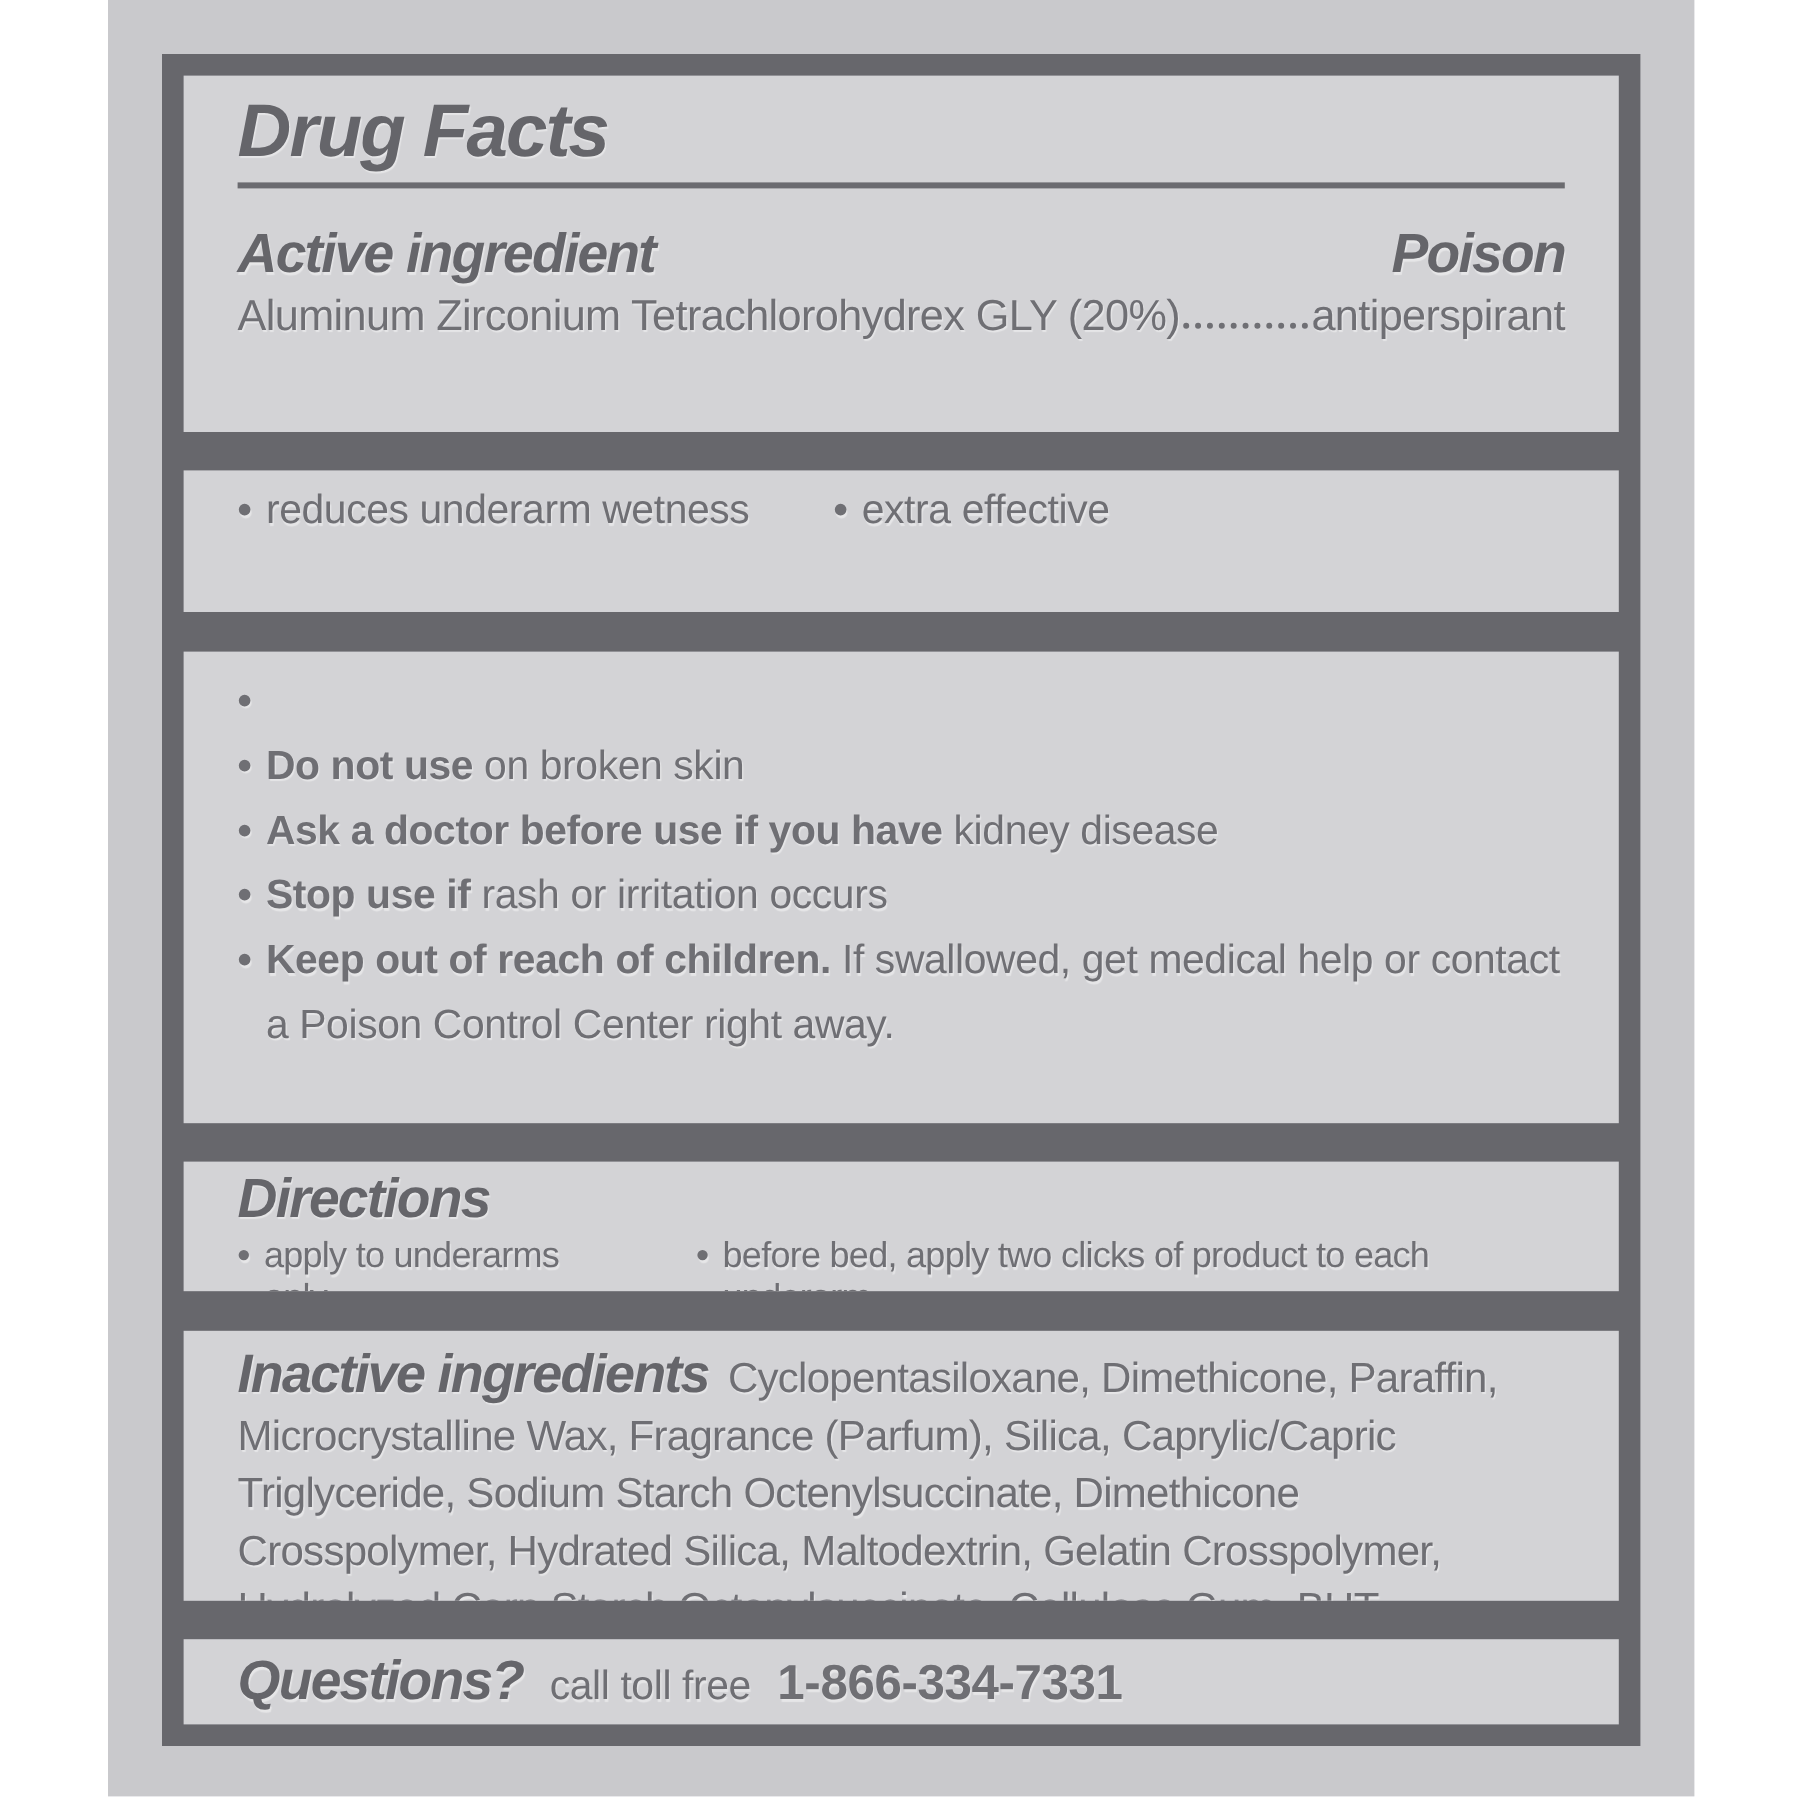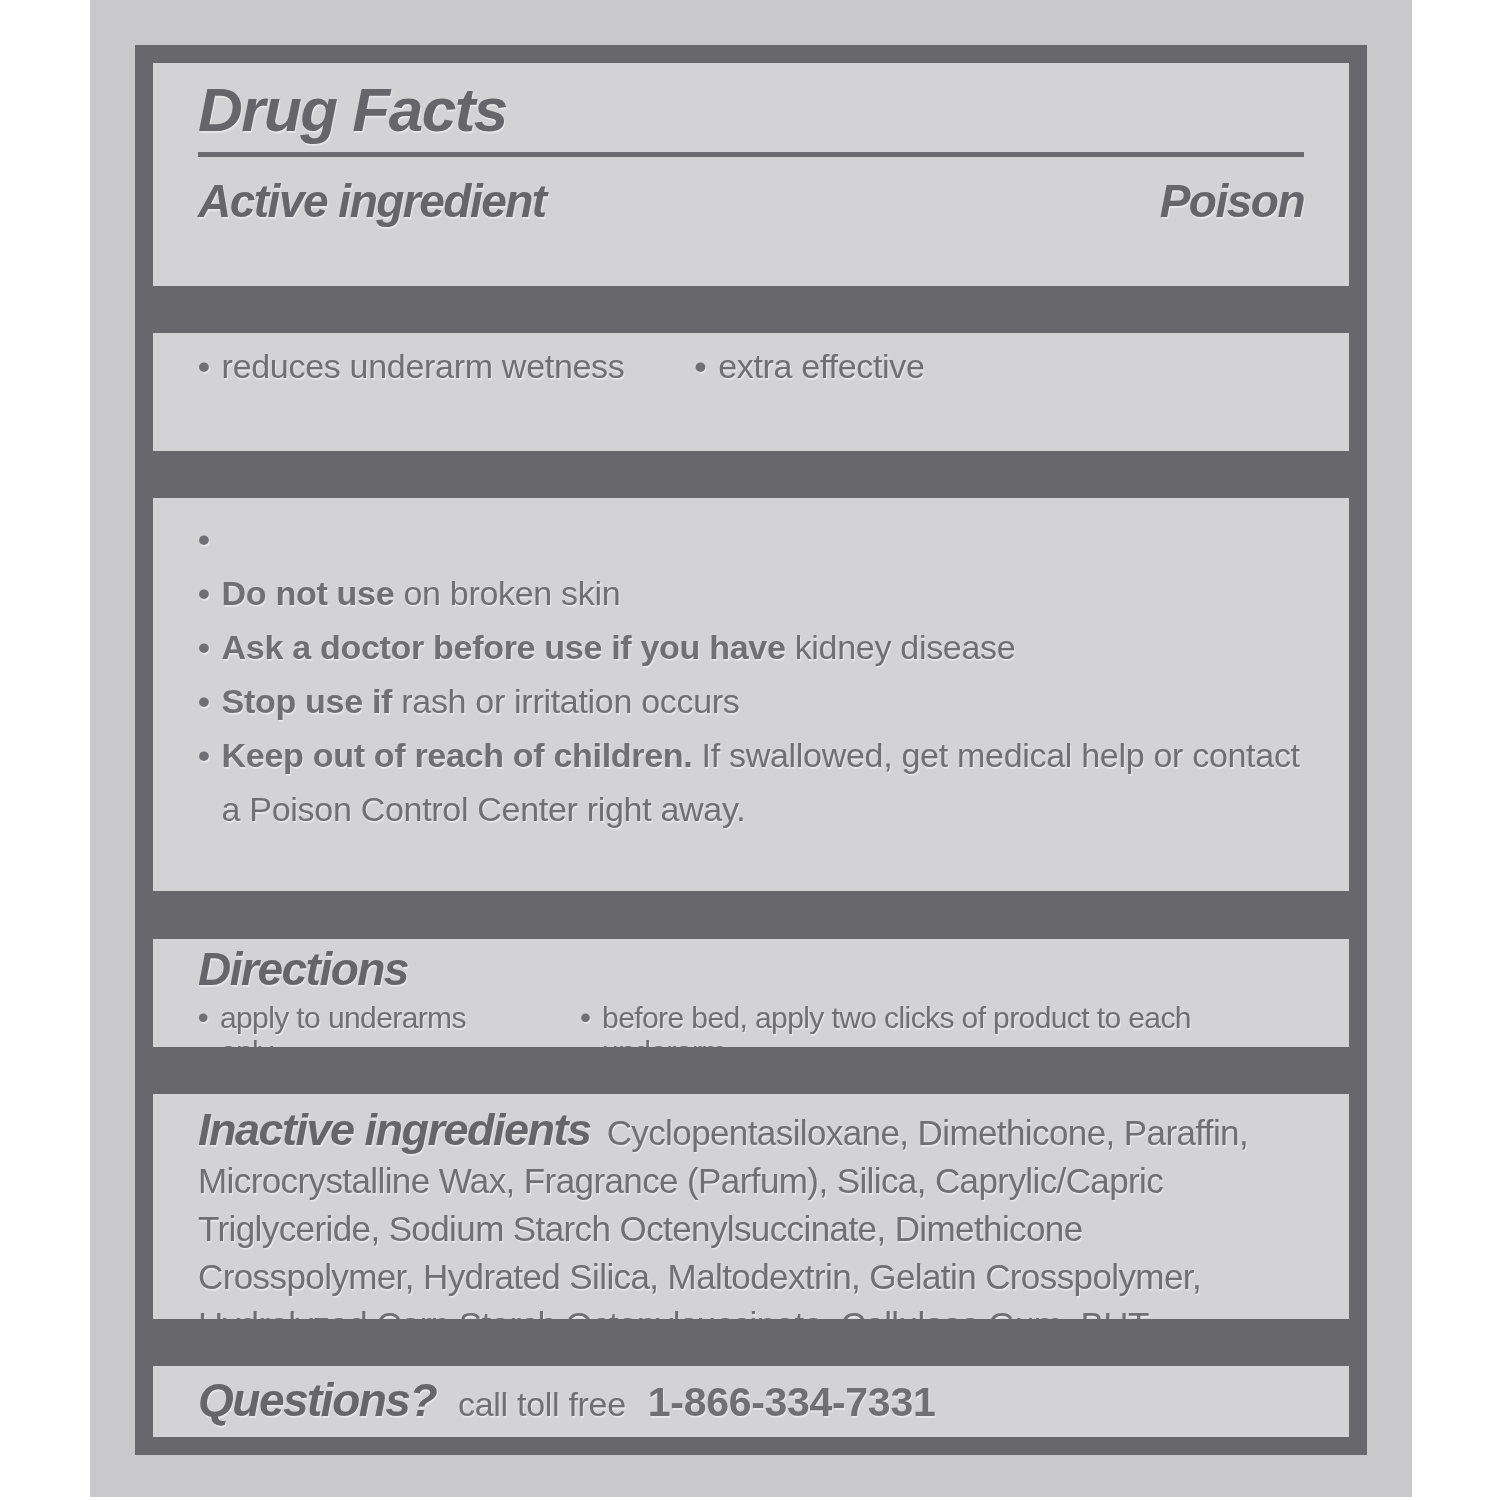--- a/index.html
+++ b/index.html
@@ -29,22 +29,22 @@
     overflow:hidden;
     color:#6f6f74;
   }
   .section *{text-shadow:1px 2px 1px rgba(255,255,255,0.45);}
   .hd{
     font-style:italic;font-weight:bold;color:#65656a;letter-spacing:-1.5px;
   }
   .title{font-size:62px;line-height:1.05;padding-top:14px;}
   .rule{height:5px;background:#6b6b70;margin-top:10px;}
   .h2{font-size:46px;line-height:1.05;}
-  .s1{height:223px;}
-  .s1 .ai-row{display:flex;justify-content:space-between;margin-top:20px;}
+  .s1{height:297px;}
+  .s1 .ai-row{display:flex;justify-content:space-between;margin-top:30px;}
   .ing-row{
     display:flex;align-items:baseline;
     font-size:36px;letter-spacing:-0.5px;margin-top:8px;line-height:1.1;
   }
   .leader{flex:1;border-bottom:5px dotted #6f6f74;align-self:flex-end;margin:0 3px 9px 3px;}
   .s2{height:118px;padding-top:8px;}
   .inline-list{display:flex;margin-top:6px;font-size:34px;letter-spacing:-0.3px;line-height:1.15;}
   .s2 .inline-list{gap:70px;}
   .li{display:flex;}
   .bullet{font-weight:bold;margin-right:12px;}
@@ -71,20 +71,25 @@
 <div class="page">
   <div class="label-bg">
     <div class="frame">
 
       <div class="section s1">
         <div class="hd title">Drug Facts</div>
         <div class="rule"></div>
         <div class="ai-row">
           <span class="hd h2">Active ingredient</span>
           <span class="hd h2">Poison</span>
+        </div>
+        <div class="ing-row">
+          <span>Aluminum Zirconium Tetrachlorohydrex GLY (20%)</span>
+          <span class="leader"></span>
+          <span>antiperspirant</span>
         </div>
       </div>
 
       <div class="section s2">
         <div class="inline-list">
           <div class="li">
             <span class="bullet">•</span>
             <span>reduces underarm wetness</span>
           </div>
           <div class="li">

